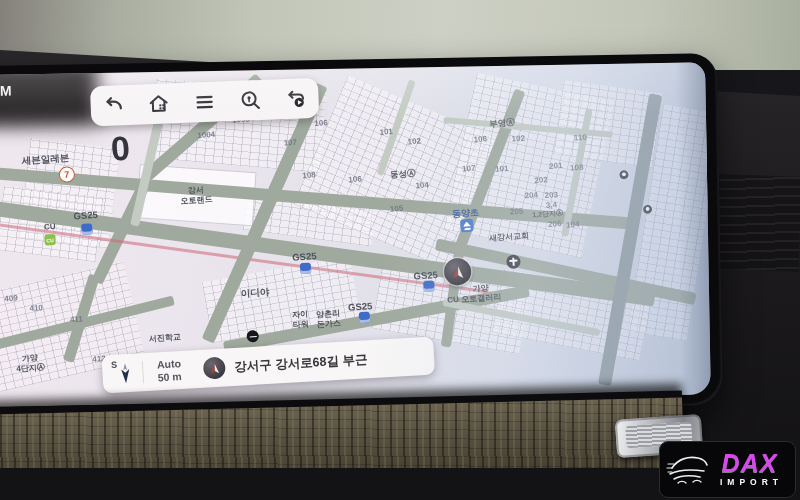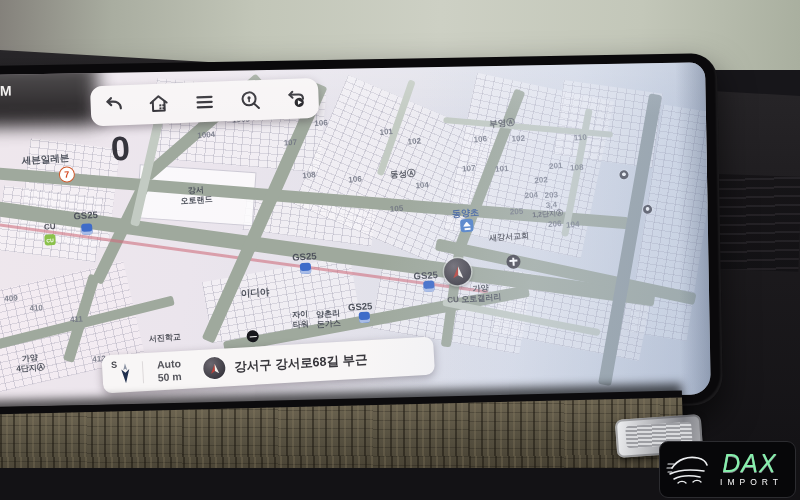--- a/index.html
+++ b/index.html
@@ -107,23 +107,23 @@
   .glare-right{position:absolute;inset:0;z-index:12;pointer-events:none;
     background:linear-gradient(103deg,rgba(255,255,255,0) 58%,rgba(205,215,235,.28) 76%,rgba(150,168,198,.4) 100%);}
   .edge-right{position:absolute;right:0;top:0;width:30px;height:100%;z-index:12;pointer-events:none;
     background:linear-gradient(90deg,rgba(60,75,100,0),rgba(60,75,100,.3));}
 
   
   .dax{position:absolute;left:659px;top:441px;width:137px;height:57px;z-index:20;background:#070709;
     border:1px solid #2c2c30;border-radius:9px;display:flex;align-items:center;box-sizing:border-box;padding:4px 6px;}
   .dax .car{flex:0 0 auto;margin-right:2px;}
   .dax .txt{display:flex;flex-direction:column;align-items:center;flex:1;}
-  .dax .brand{font-size:25px;font-weight:400;font-style:italic;color:#86efac;letter-spacing:1px;line-height:.9;
+  .dax .brand{font-size:25px;font-weight:700;font-style:italic;color:#d946ef;letter-spacing:1px;line-height:.9;
     text-shadow:0 1px 0 #7e7e86;}
-  .dax .sub{font-size:8.5px;font-weight:400;color:#fdfdfd;letter-spacing:5px;margin-top:3px;margin-left:4px;}
+  .dax .sub{font-size:8.5px;font-weight:700;color:#fdfdfd;letter-spacing:5px;margin-top:3px;margin-left:4px;}
 </style>
 </head>
 <body>
 
 <div id="stage">
 
   <div class="top-strip"></div>
   <div class="dash-bg"></div>
   <div class="side-vent"></div>
 

